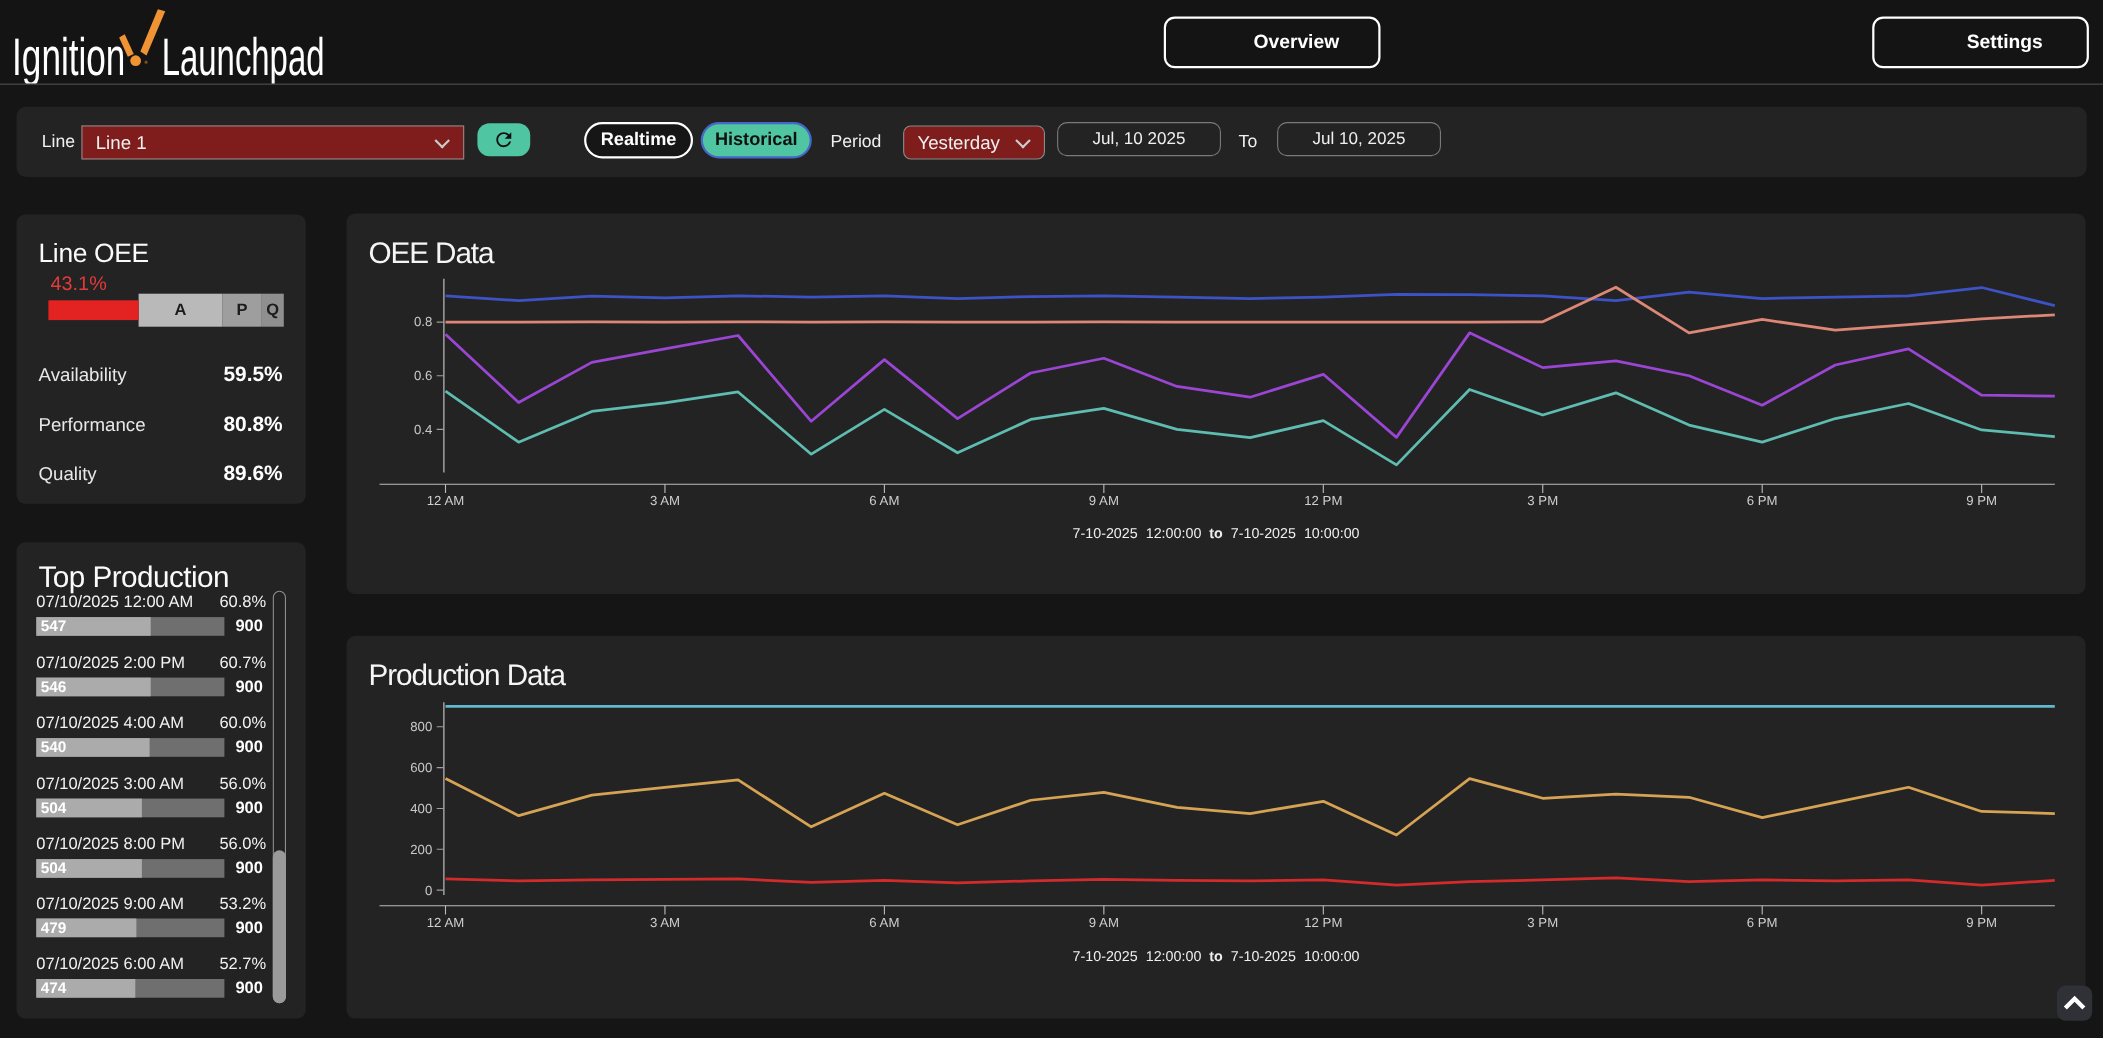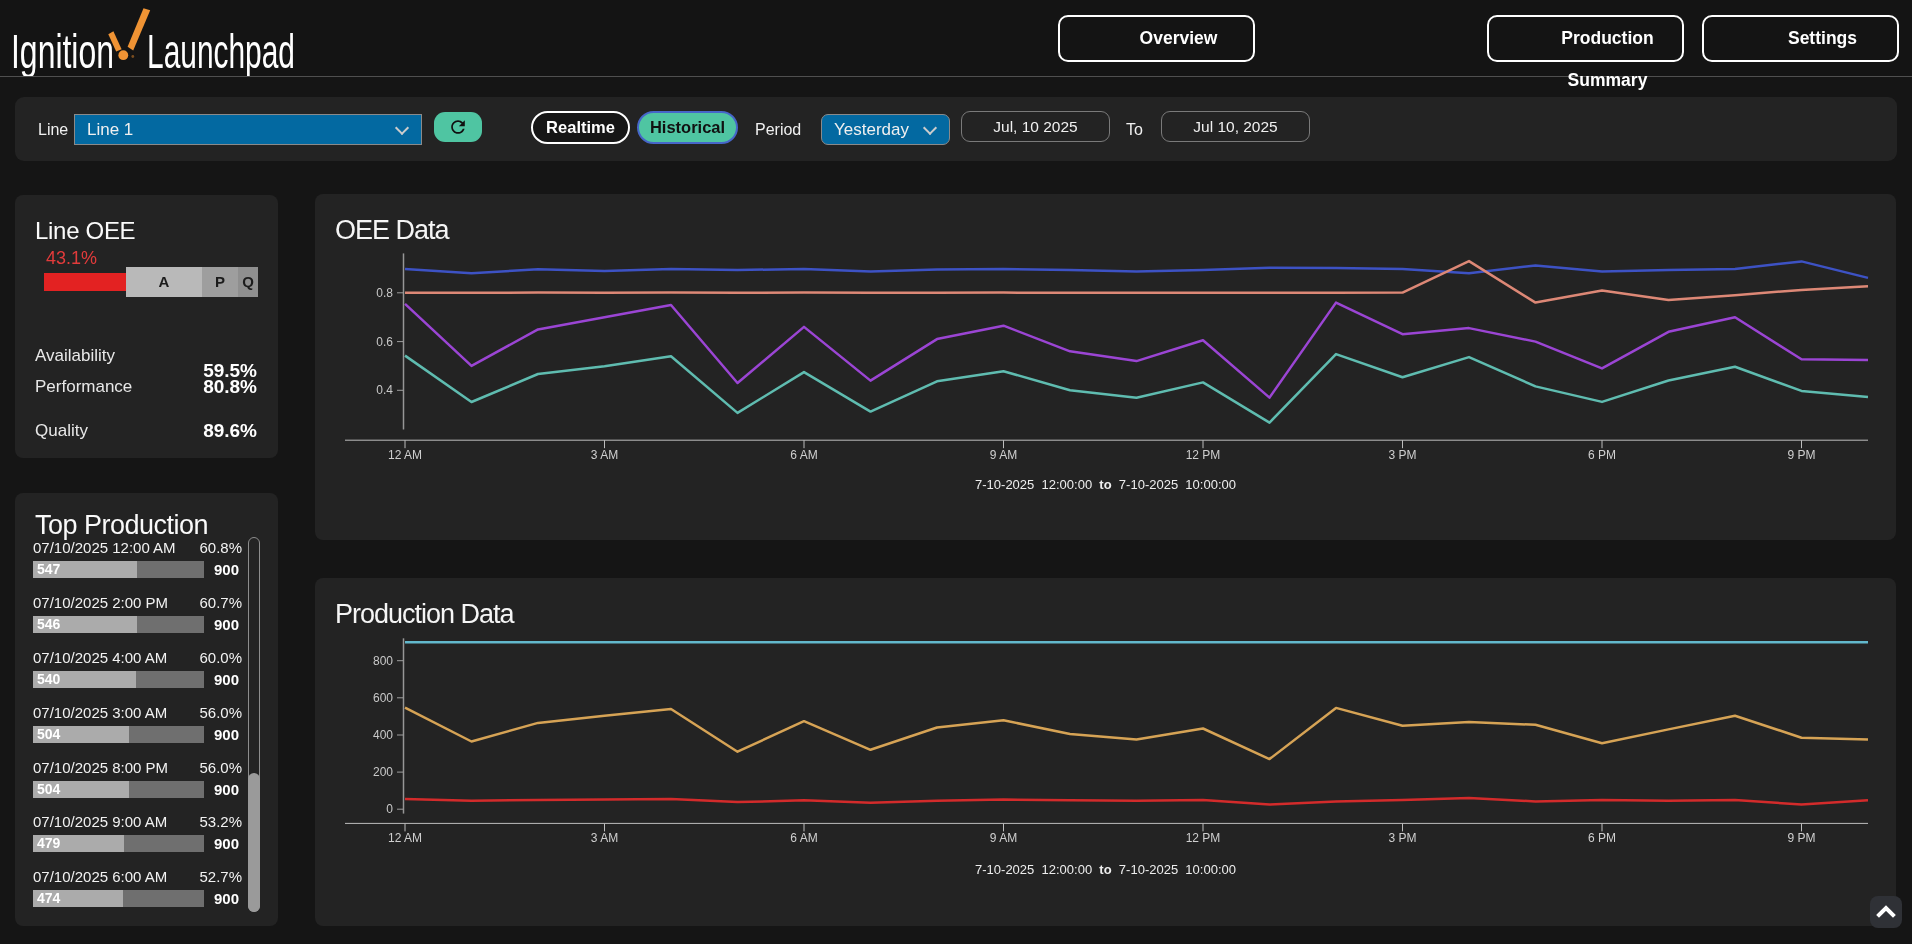--- a/index.html
+++ b/index.html
@@ -2,21 +2,21 @@
 <html><head><meta charset="utf-8">
 <style>
 * { margin:0; padding:0; box-sizing:border-box; }
 html,body { width:1912px; height:944px; background:#151515; font-family:"Liberation Sans", sans-serif; overflow:hidden; }
 .abs { position:absolute; }
 #header { position:absolute; left:0; top:0; width:1912px; height:77px; background:#141414; border-bottom:1px solid #4f4f4f; }
 .navbtn { position:absolute; top:15px; width:197px; height:47px; border:2.5px solid #fff; border-radius:10px; background:#141414; color:#fff; font-size:17.5px; font-weight:bold; text-align:center; line-height:42px;padding-left:44px; }
 .navbtn.active { background:#4fc5a2; color:#111; border:none; line-height:47px; }
 #filterbar { position:absolute; left:15px; top:97px; width:1882px; height:64px; background:#232323; border-radius:9px; }
 .flabel { position:absolute; color:#f0f0f0; font-size:16px; top:121px; }
-.fselect { position:absolute; top:114px; height:31px; background:#0369a1; border:1px solid #8a8a8a; color:#f0f0f0; font-size:17px; line-height:29px; padding-left:12px; }
+.fselect { position:absolute; top:114px; height:31px; background:#7f1d1d; border:1px solid #8a8a8a; color:#f0f0f0; font-size:17px; line-height:29px; padding-left:12px; }
 .chev { position:absolute; width:10px; height:10px; border-right:2px solid #ccc; border-bottom:2px solid #ccc; transform:rotate(45deg); }
 #refresh { position:absolute; left:434px; top:112px; width:48px; height:30px; background:#4fc5a2; border-radius:11px; }
 .pill { position:absolute; top:111px; height:33px; border-radius:17px; font-weight:bold; font-size:16.5px; text-align:center; }
 #realtime { left:531px; width:99px; background:#161616; border:2px solid #fff; color:#fff; line-height:28px; }
 #historical { left:637px; width:101px; background:#4fc5a2; border:2px solid #4666c9; color:#111; line-height:28px; }
 .dinput { position:absolute; top:111px; height:31px; border:1px solid #7a7a7a; border-radius:9px; background:#232323; color:#f0f0f0; font-size:15.5px; text-align:center; line-height:29px; }
 .card { position:absolute; background:#232323; border-radius:8px; }
 #oeecard { left:15px; top:195px; width:263px; height:263px; }
 #tpcard { left:15px; top:493px; width:263px; height:433px; overflow:hidden; }
 #chart1 { left:315px; top:194px; width:1581px; height:346px; }
@@ -38,21 +38,20 @@
 <div id="header">
 <svg class="abs" style="left:0;top:0" width="420" height="76" viewBox="0 0 420 76">
   <text x="11" y="68" textLength="103" lengthAdjust="spacingAndGlyphs" font-size="48" fill="#fff">Ignition</text>
   <path d="M 143.5 8.3 L 150.2 10.3 L 133.2 50.4 L 127.6 46.8 Z" fill="#ef9334"></path>
   <path d="M 108.3 34.2 L 113.4 31.2 L 121.6 49.2 L 116.2 51.6 Z" fill="#ef9334"></path>
   <circle cx="123.3" cy="55.2" r="4.9" fill="#ef9334"></circle>
   <circle cx="132.8" cy="56.5" r="1.4" fill="#7a4d1f"></circle>
   <text x="147" y="68" textLength="148" lengthAdjust="spacingAndGlyphs" font-size="48" fill="#fff">Launchpad</text>
 </svg>
 <div class="navbtn" style="left:1058px">Overview</div>
-<div class="navbtn" style="left:1487px">Production Summary</div>
 <div class="navbtn" style="left:1702px">Settings</div>
 </div>
 
 <div id="filterbar"></div>
 <span class="flabel" style="left:38px">Line</span>
 <div class="fselect" style="left:74px; width:348px;">Line 1<span class="chev" style="left:322px; top:8px"></span></div>
 <div id="refresh"><svg width="48" height="30" viewBox="0 0 48 30">
       <path transform="translate(24,15) scale(0.85) translate(-12,-12)" d="M17.65,6.35C16.2,4.9 14.21,4 12,4c-4.42,0 -7.99,3.58 -7.99,8s3.57,8 7.99,8c3.73,0 6.84,-2.55 7.73,-6h-2.08c-0.82,2.33 -3.04,4 -5.65,4 -3.31,0 -6,-2.69 -6,-6s2.69,-6 6,-6c1.66,0 3.14,0.69 4.22,1.78L13,11h7V4L17.65,6.35z" fill="#111"></path>
     </svg></div>
 <div class="pill" id="realtime">Realtime</div>
@@ -65,21 +64,21 @@
 
 <div class="card" id="oeecard">
   <div style="position:absolute; left:20px; top:22px; color:#fafafa; font-size:24px; letter-spacing:-0.3px;">Line OEE</div>
   <div style="position:absolute; left:31px; top:53px; color:#e23b3b; font-size:18px;">43.1%</div>
   <div style="position:absolute; left:111px; top:72px; width:76px; height:30px; background:#b9b9b9; color:#1c1c1c; font-weight:bold; font-size:15px; text-align:center; line-height:30px;">A</div>
   <div style="position:absolute; left:187px; top:72px; width:36px; height:30px; background:#9e9e9e; color:#1c1c1c; font-weight:bold; font-size:15px; text-align:center; line-height:30px;">P</div>
   <div style="position:absolute; left:223px; top:72px; width:20px; height:30px; background:#8f8f8f; color:#1c1c1c; font-weight:bold; font-size:15px; text-align:center; line-height:30px;">Q</div>
   <div style="position:absolute; left:29px; top:78px; width:82px; height:18px; background:#e32222;"></div>
   <div style="position:absolute; left:20px; top:135px; width:222px; color:#e8e8e8; font-size:17px; display:flex; justify-content:space-between; align-items:center;">
       <span>Availability</span>
-      <span style="color:#fff; font-weight:bold; font-size:19px;margin-top:30px;">59.5%</span>
+      <span style="color:#fff; font-weight:bold; font-size:19px;">59.5%</span>
     </div>
   <div style="position:absolute; left:20px; top:181px; width:222px; color:#e8e8e8; font-size:17px; display:flex; justify-content:space-between; align-items:center;">
       <span>Performance</span>
       <span style="color:#fff; font-weight:bold; font-size:19px;">80.8%</span>
     </div>
   <div style="position:absolute; left:20px; top:225px; width:222px; color:#e8e8e8; font-size:17px; display:flex; justify-content:space-between; align-items:center;">
       <span>Quality</span>
       <span style="color:#fff; font-weight:bold; font-size:19px;">89.6%</span>
     </div>
 </div>

